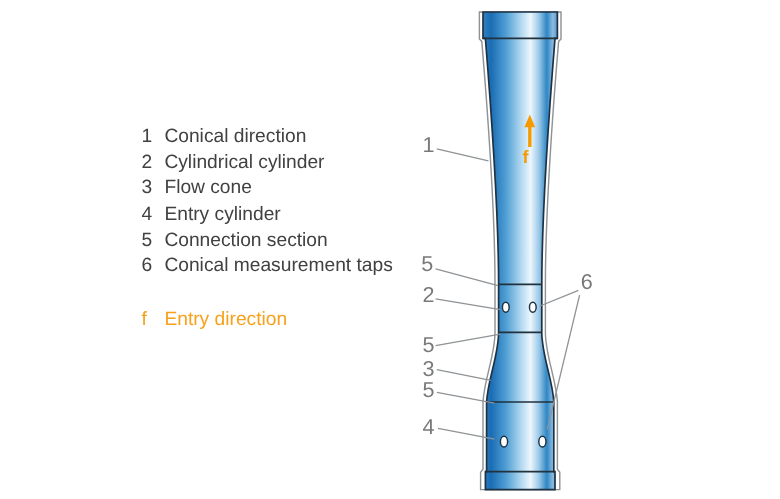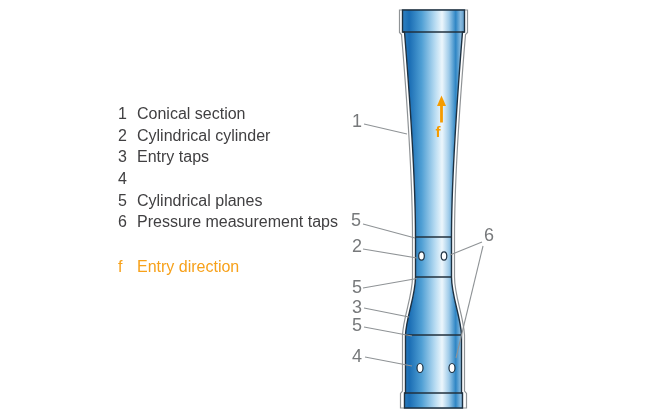--- a/index.html
+++ b/index.html
@@ -34,40 +34,41 @@
   }
 </style>
 </head>
 <body>
 
 <div class="canvas">
 
   <div class="legend">
     <div class="legend-row">
       <span class="legend-num">1</span>
-      <span>Conical section</span>
+      <span>Conical direction</span>
     </div>
     <div class="legend-row">
       <span class="legend-num">2</span>
       <span>Cylindrical cylinder</span>
     </div>
     <div class="legend-row">
       <span class="legend-num">3</span>
-      <span>Entry taps</span>
+      <span>Flow cone</span>
     </div>
     <div class="legend-row">
       <span class="legend-num">4</span>
+      <span>Entry cylinder</span>
     </div>
     <div class="legend-row">
       <span class="legend-num">5</span>
-      <span>Cylindrical planes</span>
+      <span>Connection section</span>
     </div>
     <div class="legend-row">
       <span class="legend-num">6</span>
-      <span>Pressure measurement taps</span>
+      <span>Conical measurement taps</span>
     </div>
   </div>
 
   <div class="legend-flow">
     <span class="legend-num">f</span>
     <span>Entry direction</span>
   </div>
 
   <svg class="diagram-svg" width="650" height="416" viewBox="0 0 650 416">
     <defs>

